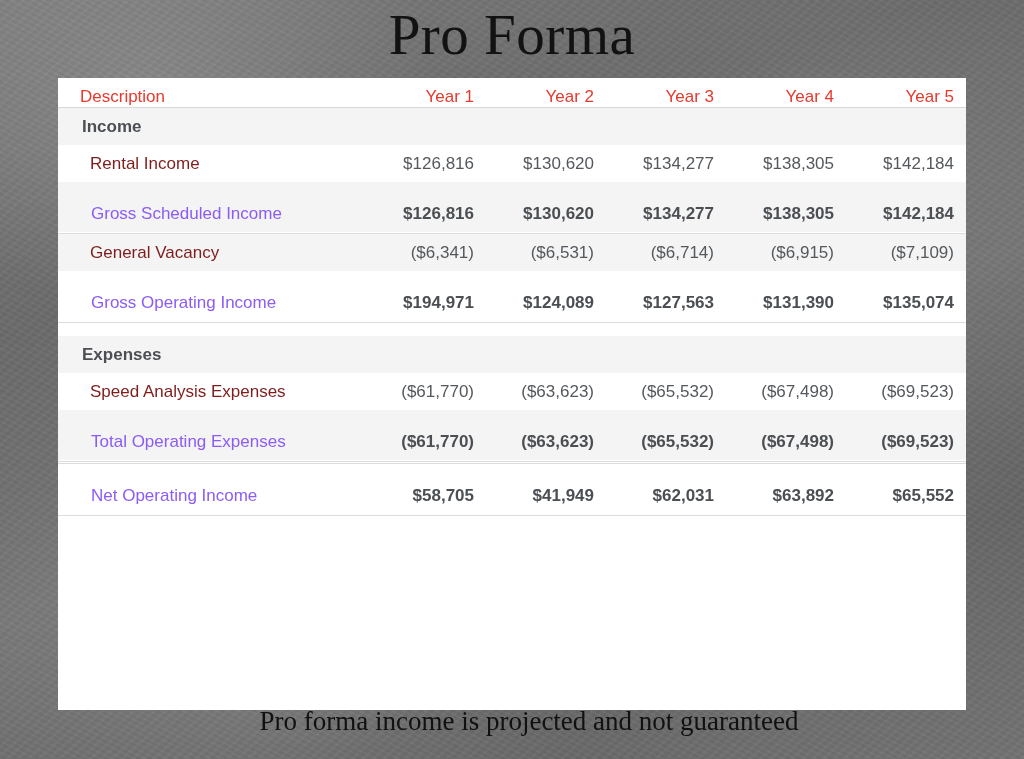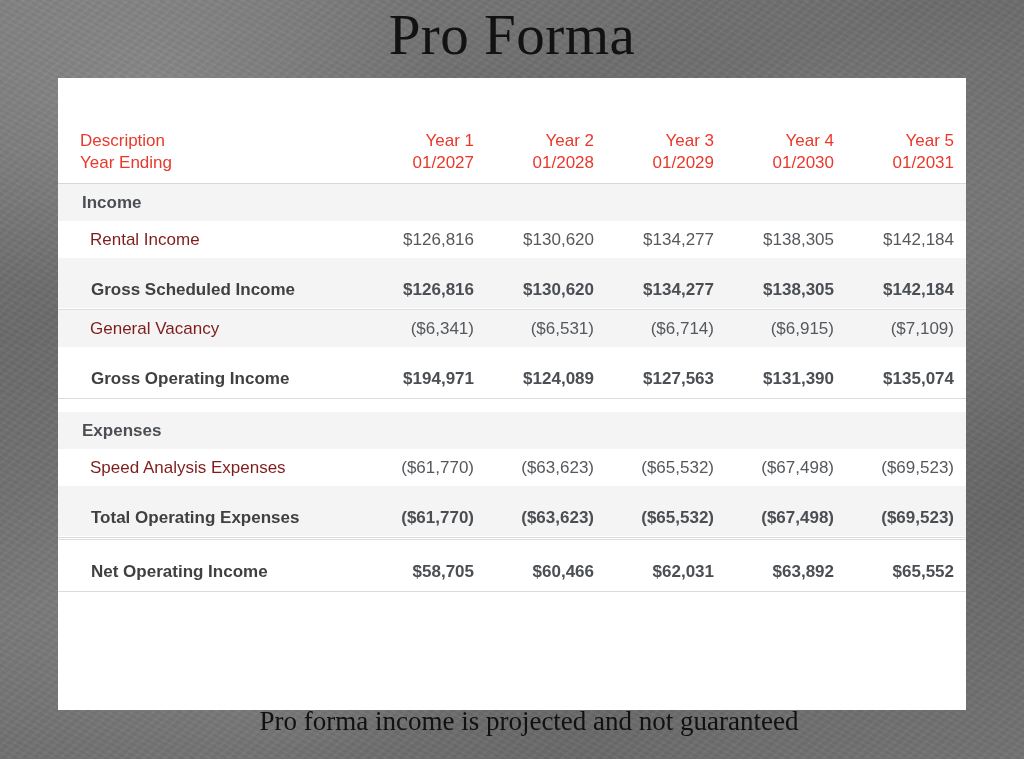--- a/index.html
+++ b/index.html
@@ -61,21 +61,20 @@
     background: #ffffff;
     z-index: 2;
   }
 
   table.pro-forma {
     width: 100%;
     border-collapse: collapse;
     table-layout: fixed;
     font-size: 17px;
     color: #5a5f63;
-    margin-top: 44px;
   }
 
   table.pro-forma col.c-desc { width: 308px; }
   table.pro-forma col.c-yr { width: 120px; }
 
   .pro-forma th, .pro-forma td {
     padding: 0;
     vertical-align: middle;
   }
 
@@ -111,22 +110,22 @@
     font-size: 17px;
     color: #7f1d1d;
   }
   td.label.section {
     padding-left: 24px;
     font-weight: 700;
     color: #4b4f53;
   }
   td.label.total {
     padding-left: 33px;
-    font-weight: 700;
-    color: #404040;
+    font-weight: 400;
+    color: #8b5cf6;
   }
   td.num {
     text-align: right;
     padding-right: 12px;
     font-size: 17px;
     color: #55595d;
     font-variant-numeric: tabular-nums;
   }
   tr.bold td.num { font-weight: 700; color: #4b4f53; }
 
@@ -173,28 +172,20 @@
       </colgroup>
       <thead>
         <tr class="hdr-row">
           <th class="hdr-desc">Description</th>
           <th class="hdr-year">Year 1</th>
           <th class="hdr-year">Year 2</th>
           <th class="hdr-year">Year 3</th>
           <th class="hdr-year">Year 4</th>
           <th class="hdr-year">Year 5</th>
         </tr>
-        <tr class="hdr-row second">
-          <th class="hdr-desc">Year Ending</th>
-          <th class="hdr-year">01/2027</th>
-          <th class="hdr-year">01/2028</th>
-          <th class="hdr-year">01/2029</th>
-          <th class="hdr-year">01/2030</th>
-          <th class="hdr-year">01/2031</th>
-        </tr>
       </thead>
       <tbody>
         <tr class="hdr-underline">
           <td colspan="6"></td>
         </tr>
 
         <tr class="row shaded">
           <td class="label section">Income</td>
           <td class="num"></td>
           <td class="num"></td>
@@ -297,21 +288,21 @@
         <tr class="rule">
             <td colspan="6"></td>
           </tr>
         <tr class="spacer">
             <td colspan="6"></td>
           </tr>
 
         <tr class="row bold">
           <td class="label total">Net Operating Income</td>
           <td class="num">$58,705</td>
-          <td class="num">$60,466</td>
+          <td class="num">$41,949</td>
           <td class="num">$62,031</td>
           <td class="num">$63,892</td>
           <td class="num">$65,552</td>
         </tr>
 
         <tr class="rule">
             <td colspan="6"></td>
           </tr>
       </tbody>
     </table>

